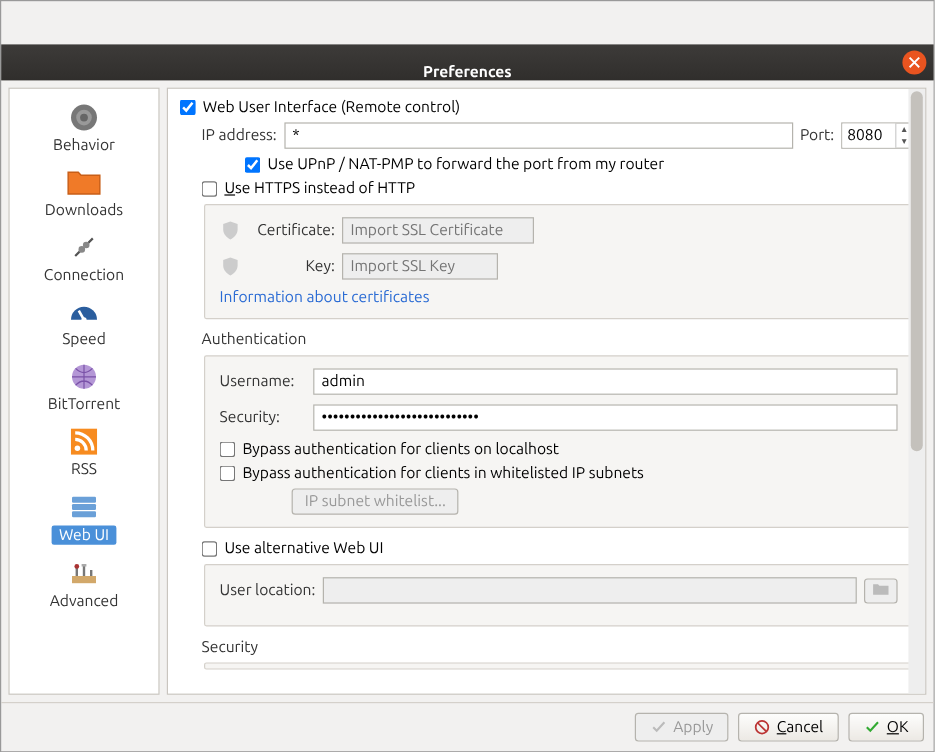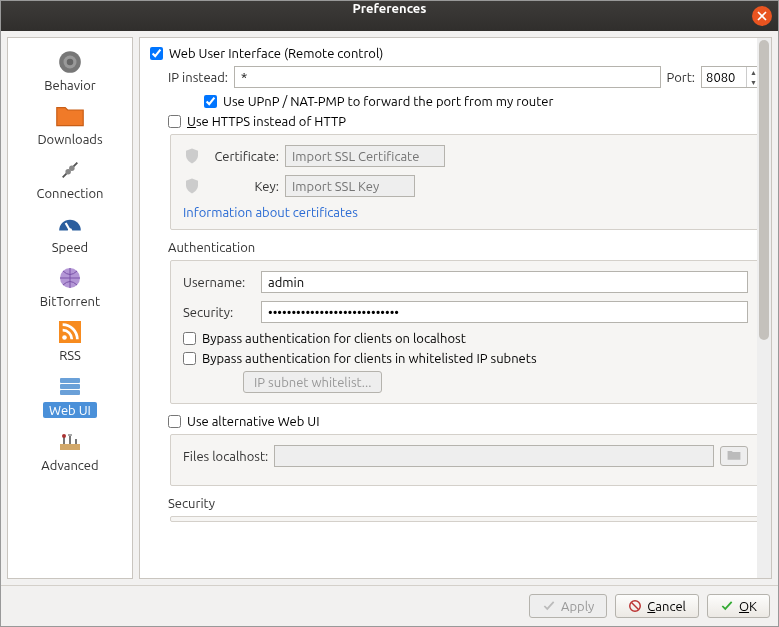--- a/index.html
+++ b/index.html
@@ -1,18 +1,18 @@
 <!DOCTYPE html>
 <html><head>
 <meta charset="utf-8">
 <style>
 * { box-sizing: border-box; margin: 0; padding: 0; font-family: "Ubuntu", "Segoe UI", sans-serif; font-size: 13px; }
 body { background: #f5f5f5; }
 .window { width: 779px; height: 627px; background: #f2f1f0; border: 1px solid #999; display: flex; flex-direction: column; }
-.titlebar { background: linear-gradient(#3d3b39, #302e2c); height: 30px; display: flex; align-items: flex-start; justify-content: center; position: relative; color: #fff; font-weight: bold; }
+.titlebar { background: linear-gradient(#3d3b39, #302e2c); height: 30px; display: flex; align-items: flex-end; justify-content: center; position: relative; color: #fff; font-weight: bold; margin-top: 36px; }
 .titlebar .close { position: absolute; right: 6px; top: 5px; width: 20px; height: 20px; background: #e95420; border-radius: 50%; display: flex; align-items: center; justify-content: center; color: #fff; font-size: 11px; cursor: pointer; }
 .body { display: flex; flex: 1; overflow: hidden; padding: 6px; gap: 6px; }
 .sidebar { width: 126px; background: #fff; border: 1px solid #c9c5bf; padding: 6px 14px; display: flex; flex-direction: column; align-items: center; gap: 2px; overflow-y: auto; }
 .side-item { display: flex; flex-direction: column; align-items: center; width: 100%; padding: 4px 2px; cursor: pointer; }
 .side-item .ico { width: 36px; height: 28px; display: flex; align-items: center; justify-content: center; font-size: 26px; color: #555; }
 .side-item .lbl { margin-top: 2px; color: #333; }
 .side-item.selected .lbl { background: #4a90d9; color: #fff; padding: 1px 6px; border-radius: 2px; }
 .main { flex: 1; border: 1px solid #c9c5bf; background: #fff; padding: 8px 10px; overflow-y: auto; position: relative; }
 .row { display: flex; align-items: center; gap: 6px; margin-bottom: 6px; }
 .row label { white-space: nowrap; color: #333; }
@@ -138,21 +138,21 @@
       <div class="scrollbar-fake">
           <div class="scrollbar-thumb"></div>
         </div>
 
       <div class="chk" style="margin-left:0;">
         <input type="checkbox" checked="" style="">
         <label>Web User Interface (Remote control)</label>
       </div>
 
       <div class="row" style="margin-left:18px;">
-        <label>IP instead:</label>
+        <label>IP address:</label>
         <input type="text" style="flex: 1 1 0%;" value="*">
         <label>Port:</label>
         <span class="spin">
           <input type="text" value="8080" style="">
           <span class="arrows">
               <span>▲</span>
               <span>▼</span>
             </span>
         </span>
       </div>
@@ -211,21 +211,21 @@
           <button class="small-btn" disabled="">IP subnet whitelist...</button>
         </div>
       </div>
 
       <div class="chk" style="margin-left:18px;">
         <input type="checkbox" style="">
         <label>Use alternative Web UI</label>
       </div>
       <div class="group">
         <div class="row">
-          <label class="dim">Files localhost:</label>
+          <label class="dim">User location:</label>
           <input type="text" disabled="" style="flex: 1 1 0%;">
           <button class="small-btn" disabled="" style="padding:2px 6px">
             <svg width="14" height="12" viewBox="0 0 24 20">
                 <path d="M1 3 h7 l2 2 h13 v13 h-22 z" fill="#bbb"></path>
               </svg>
           </button>
         </div>
       </div>
 
       <div class="group-title">Security</div>

